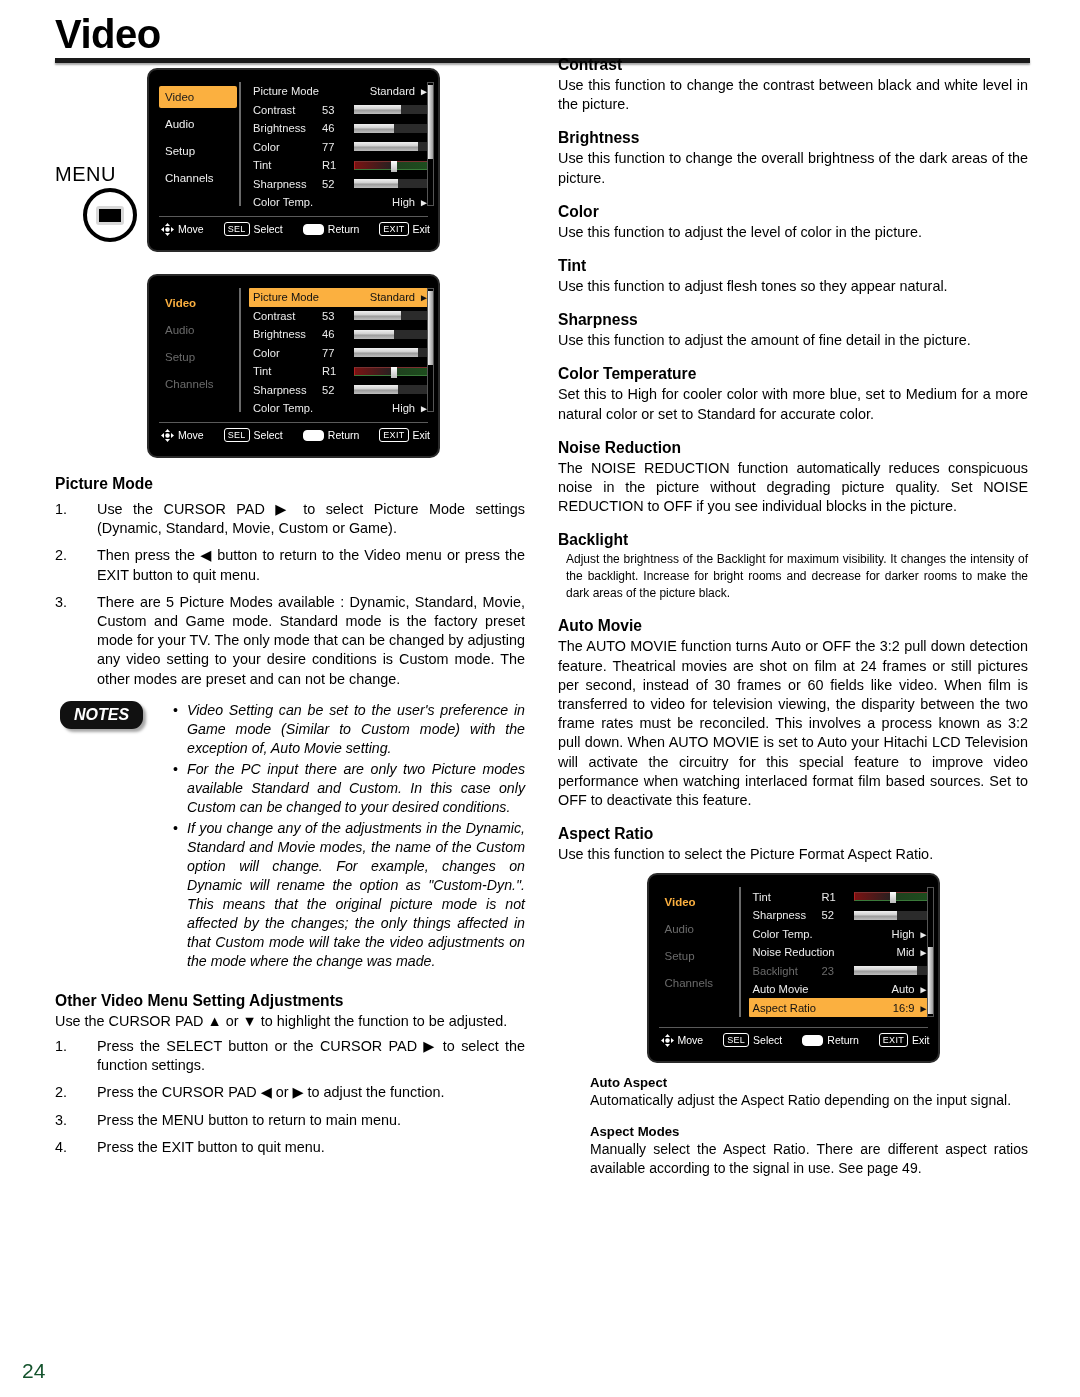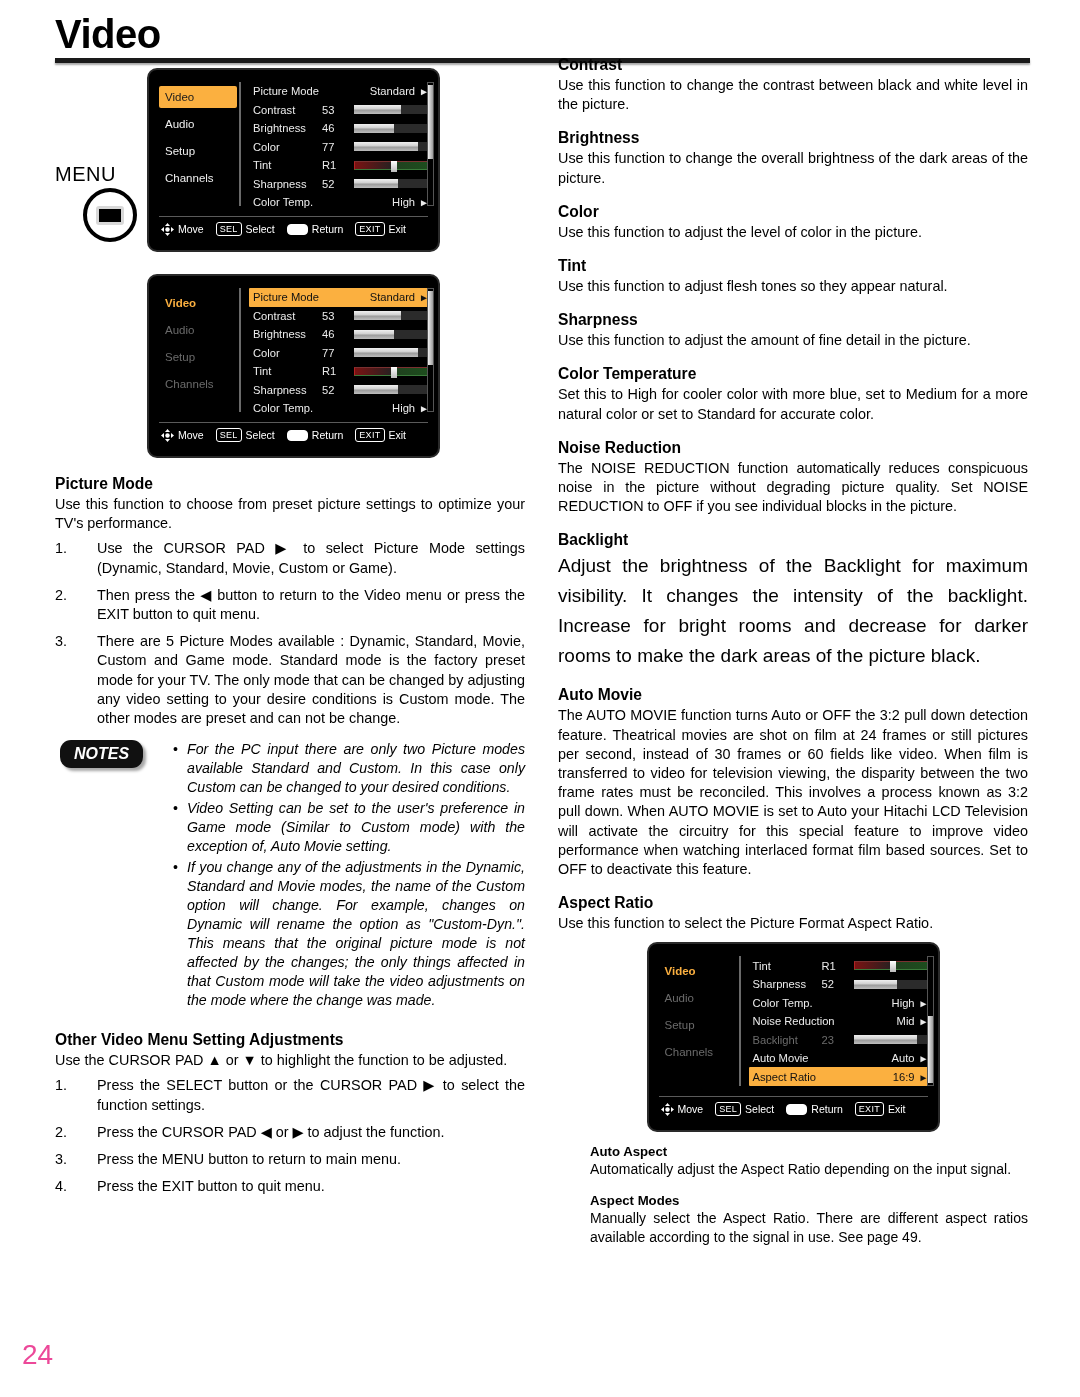--- a/index.html
+++ b/index.html
@@ -111,21 +111,21 @@
     position:absolute; right:-2px; top:2px; width:7px; bottom:4px;
     border:1px solid #555; background:#000;
   }
   .osd-scroll .thumb {
     position:absolute; left:0; width:5px;
     background:linear-gradient(to right,#f2f2f2,#9a9a9a);
   }
 
   .osd-foot {
     border-top:1px solid #5a5a5a; margin:6px 10px 0 10px; padding:5px 2px 7px 2px;
-    display:flex; align-items:center; gap:12px; font-size:10.5px; color:#fff;
+    display:flex; align-items:center; gap:20px; font-size:10.5px; color:#fff;
   }
   .osd-foot .fitem { display:flex; align-items:center; gap:4px; }
   .key {
     border:1px solid #fff; border-radius:3px; padding:0px 3px;
     font-size:9px; line-height:12px; display:inline-block; letter-spacing:0.3px;
   }
   .key.ret {
     background:#fff; border-radius:4px; width:21px; height:11px; padding:0;
   }
   .dpad { position:relative; width:13px; height:13px; }
@@ -144,28 +144,28 @@
   }
   ul.notes li {
     position:relative; padding-left:14px; margin-bottom:2px;
     font-size:14.2px; line-height:19px; font-style:italic; text-align:justify;
   }
   ul.notes li::before {
     content:"•"; position:absolute; left:0; top:0; font-style:normal;
   }
 
   
-  p.body.big { font-size:19px; line-height:30px; }
+  p.body.big { font-size:12px; line-height:17px;margin-left:8px; }
 
   
   h3.sub { font-size:13.2px; font-weight:bold; margin:0 0 1px 0; }
   p.body.sm { font-size:14px; line-height:18.6px; }
 
   .pagenum {
-    position:absolute; left:22px; bottom:26px; font-size:28px; color:#ec4899;
+    position:absolute; left:22px; bottom:14px; font-size:21px; color:#14532d;
   }
 </style>
 </head>
 <body>
 
 <div class="page">
 
   <div class="title-wrap">
     <h1 class="page-title">Video</h1>
     <div class="title-rule"></div>
@@ -351,33 +351,32 @@
           <div class="fitem">
             <span class="key">EXIT</span>
             <span>Exit</span>
           </div>
         </div>
       </div>
     </div>
 
     <div style="margin-top:6px;">
       <h2 class="sec">Picture Mode</h2>
-      <p class="body">Use this function to choose from preset picture settings to optimize your TV's performance.</p>
       <ol class="steps">
         <li><span class="num">1.</span><span>Use the CURSOR PAD ▶ to select Picture Mode settings (Dynamic, Standard, Movie, Custom or Game).</span></li>
         <li><span class="num">2.</span><span>Then press the ◀ button to return to the Video menu or press the EXIT button to quit menu.</span></li>
         <li><span class="num">3.</span><span>There are 5 Picture Modes available : Dynamic, Standard, Movie, Custom and Game mode. Standard mode is the factory preset mode for your TV. The only mode that can be changed by adjusting any video setting to your desire conditions is Custom mode. The other modes are preset and can not be change.</span></li>
       </ol>
     </div>
 
     <div class="notes-wrap">
       <div class="notes-badge">NOTES</div>
       <ul class="notes">
+        <li>Video Setting can be set to the user's preference in Game mode (Similar to Custom mode) with the exception of, Auto Movie setting.</li>
         <li>For the PC input there are only two Picture modes available Standard and Custom. In this case only Custom can be changed to your desired conditions.</li>
-        <li>Video Setting can be set to the user's preference in Game mode (Similar to Custom mode) with the exception of, Auto Movie setting.</li>
         <li>If you change any of the adjustments in the Dynamic, Standard and Movie modes, the name of the Custom option will change. For example, changes on Dynamic will rename the option as "Custom-Dyn.". This means that the original picture mode is not affected by the changes; the only things affected in that Custom mode will take the video adjustments on the mode where the change was made.</li>
       </ul>
     </div>
 
     <div style="margin-top:20px;">
       <h2 class="sec">Other Video Menu Setting Adjustments</h2>
       <p class="body">Use the CURSOR PAD ▲ or ▼ to highlight the function to be adjusted.</p>
       <ol class="steps">
         <li><span class="num">1.</span><span>Press the SELECT button or the CURSOR PAD ▶ to select the function settings.</span></li>
         <li><span class="num">2.</span><span>Press the CURSOR PAD ◀ or ▶ to adjust the function.</span></li>

